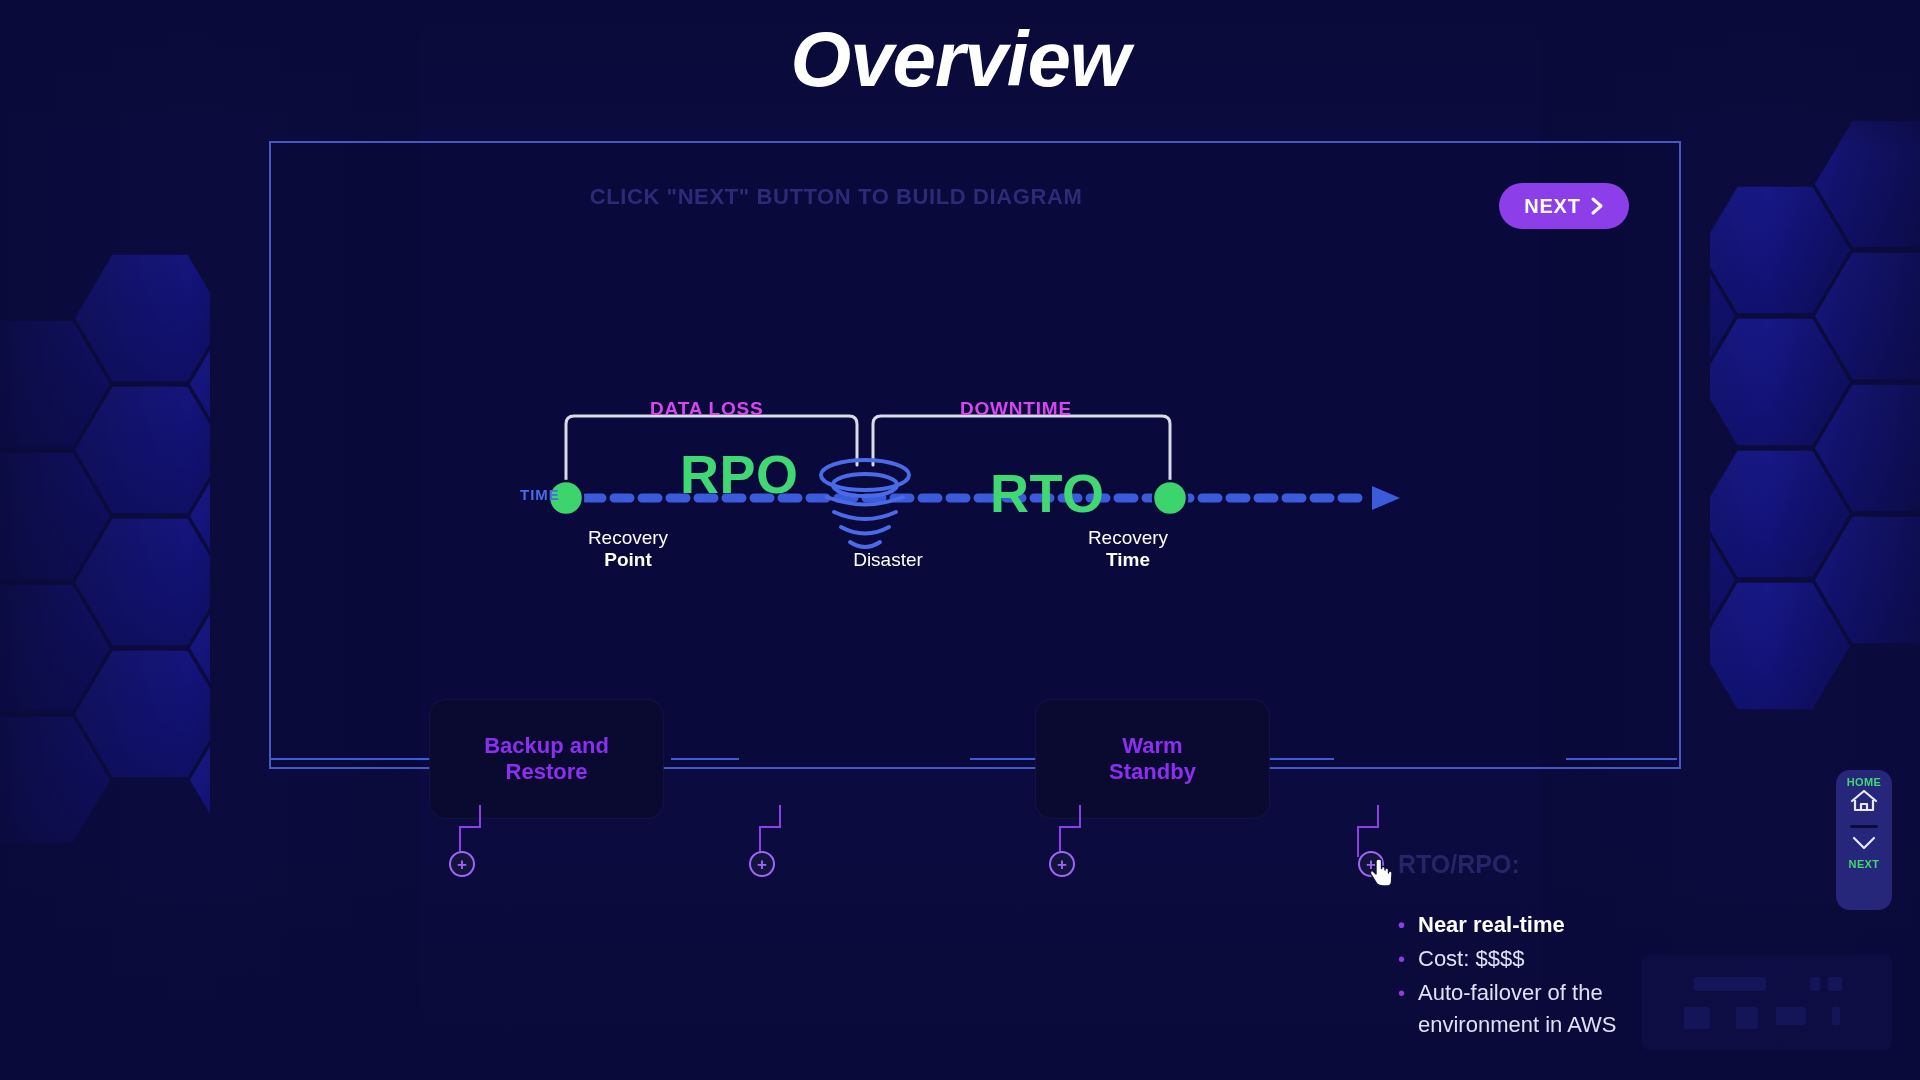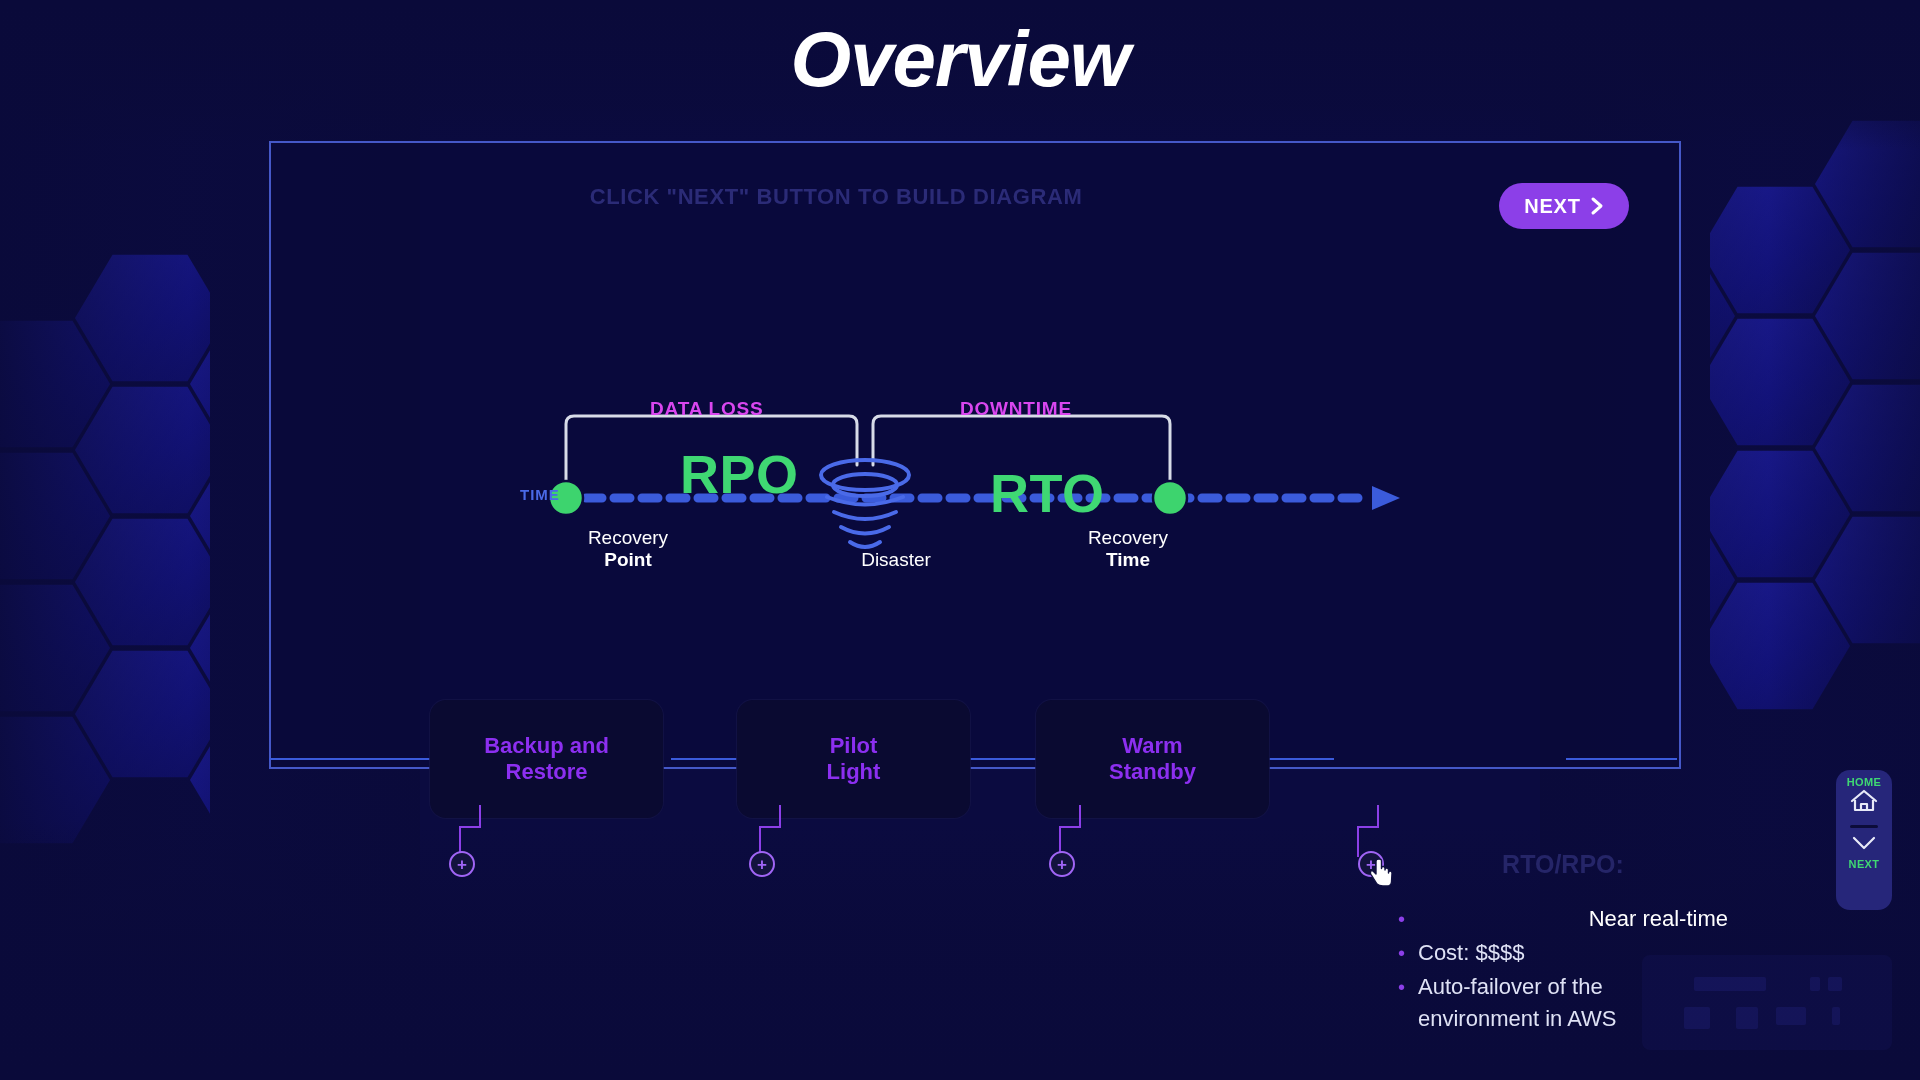--- a/index.html
+++ b/index.html
@@ -162,21 +162,21 @@
   .node-caption {
     position: absolute;
     text-align: center;
     color: #ffffff;
     font-size: 19px;
     line-height: 22px;
     width: 160px;
   }
   .node-caption b { font-weight: 700; display: block; }
   #caption-recovery-point { left: 48px; top: 137px; }
-  #caption-disaster { left: 316px; top: 159px; }
+  #caption-disaster { left: 308px; top: 159px; }
   #caption-recovery-time { left: 548px; top: 137px; }
 
   
   #cards-row {
     position: absolute;
     left: 0; right: 0;
     top: 700px;
     height: 120px;
     z-index: 16;
   }
@@ -231,40 +231,39 @@
     position: absolute;
     left: 1398px;
     top: 850px;
     width: 330px;
     z-index: 19;
   }
   #info-title {
     color: #252568;
     font-size: 25px;
     font-weight: 700;
-    margin-bottom: 24px;
-    text-align: center;
+    margin-bottom: 30px;
   }
   #info-list { list-style: none; margin: 0; padding: 0; }
   #info-list li {
     position: relative;
     padding-left: 20px;
     color: #dfe2f5;
     font-size: 22px;
     line-height: 32px;
     margin-bottom: 2px;
   }
   #info-list li::before {
     content: "\2022";
     position: absolute;
     left: 0; top: 0;
     color: #8c3fe8;
     font-size: 20px;
   }
-  #info-list li.bold { color: #ffffff; font-weight: 400; text-align: right; }
+  #info-list li.bold { color: #ffffff; font-weight: 700; }
 
   
   #nav-widget {
     position: absolute;
     left: 1836px;
     top: 770px;
     width: 56px;
     height: 140px;
     background: #262croll;
     background: #26267a;
@@ -414,25 +413,20 @@
 <div id="cards-row">
   <div class="card-connector" style="left:269px; width:169px;"></div>
   <div class="card-connector" style="left:671px; width:68px;"></div>
   <div class="card-connector" style="left:970px; width:66px;"></div>
   <div class="card-connector" style="left:1269px; width:65px;"></div>
   <div class="card-connector" style="left:1566px; width:111px;"></div>
 
   <div class="card" style="left:430px;">
     <span>
       <span>Backup and</span><br><span>Restore</span>
-    </span>
-  </div>
-  <div class="card" style="left:737px;">
-    <span>
-      <span>Pilot</span><br><span>Light</span>
     </span>
   </div>
   <div class="card" style="left:1036px;">
     <span>
       <span>Warm</span><br><span>Standby</span>
     </span>
   </div>
 </div>
 
 <svg class="plus-stem" style="left:450px; top:805px;" width="60" height="62">

